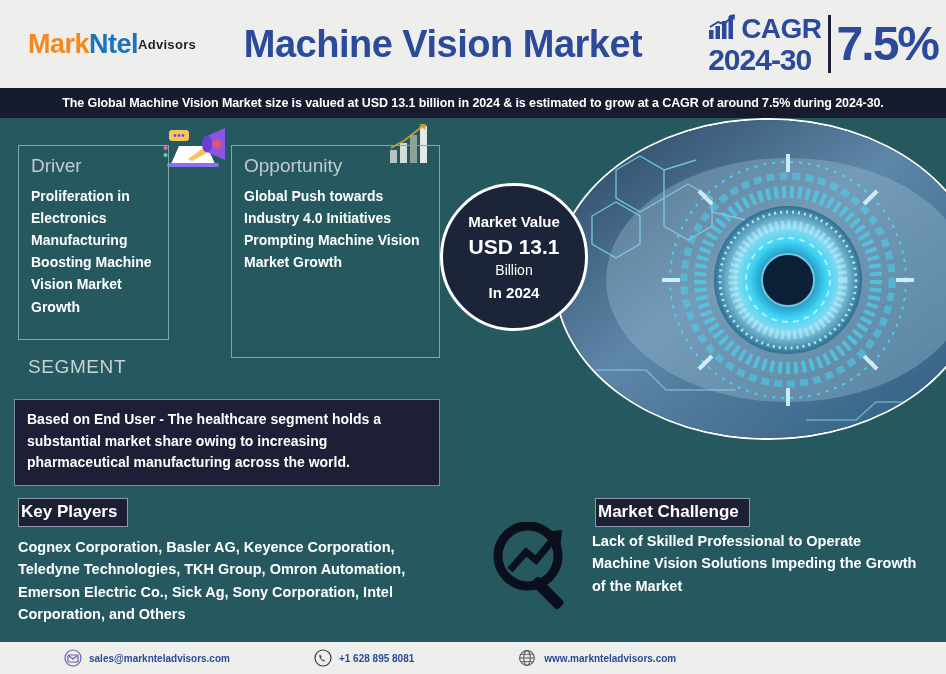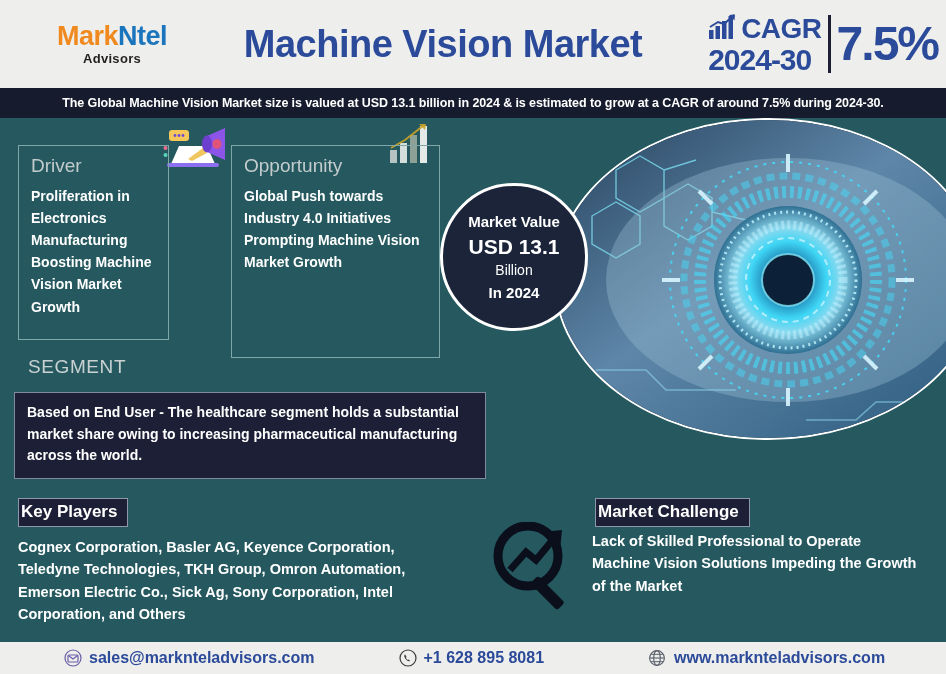--- a/index.html
+++ b/index.html
@@ -25,21 +25,21 @@
     width: 946px; height: 88px;
     background: #eeeeec;
     display: flex;
     align-items: center;
   }
   .logo-wrap {
     width: 200px;
     padding-left: 24px;
     box-sizing: border-box;
     display: flex;
-    flex-direction: column;
+    flex-direction: row;
     align-items: center;
     justify-content: center;
   }
   .logo-main {
     font-size: 27px;
     font-weight: bold;
     letter-spacing: -0.5px;
     line-height: 1;
     font-family: "Liberation Sans", sans-serif;
   }
@@ -205,22 +205,22 @@
   
   .segment-heading {
     position: absolute;
     left: 28px; top: 238px;
     color: #c9d1d3;
     font-size: 19px;
     letter-spacing: 0.6px;
   }
   .segment-box {
     position: absolute;
-    left: 14px; top: 274px;
-    width: 472px;
+    left: 14px; top: 281px;
+    width: 426px;
     box-sizing: border-box;
     background: #1c1f35;
     border: 1px solid #7f8aa0;
     padding: 9px 12px 11px 12px;
   }
   .segment-text {
     color: #ffffff;
     font-size: 14px;
     font-weight: bold;
     line-height: 1.55;
@@ -272,21 +272,21 @@
     width: 946px; height: 32px;
     background: #eeeeec;
     display: flex;
     align-items: center;
   }
   .footer-item {
     display: flex;
     align-items: center;
     gap: 7px;
     color: #2b4a99;
-    font-size: 16px;
+    font-size: 10px;
     font-weight: bold;
   }
   .f-email { margin-left: 64px; }
   .f-phone { margin-left: 84px; }
   .f-web   { margin-left: 104px; gap: 8px; }
   .footer-icon { width: 18px; height: 18px; flex: none; }
 </style>
 </head>
 <body>
 

